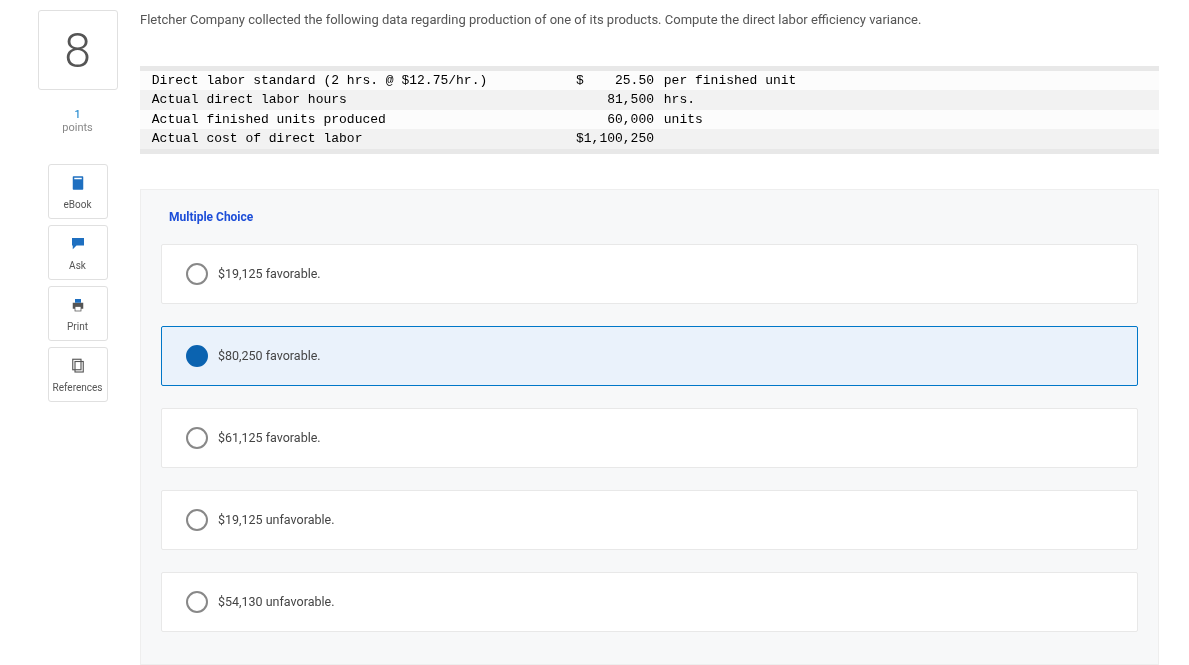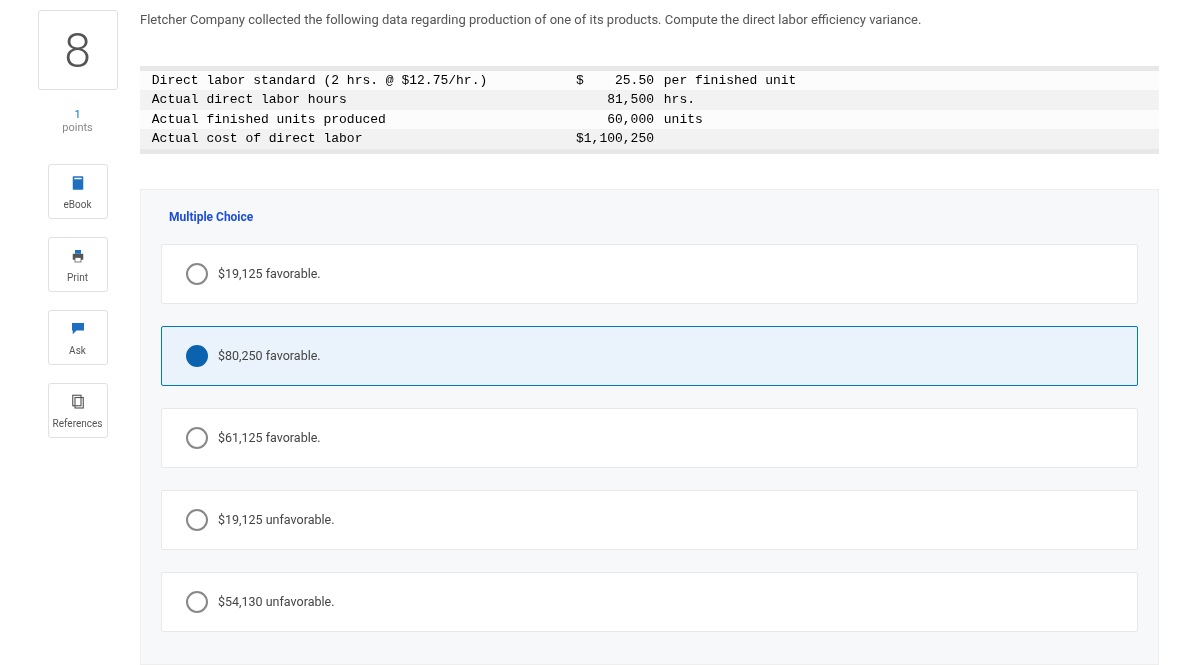--- a/index.html
+++ b/index.html
@@ -44,21 +44,21 @@
   }
   .points-one {
     color: #0077c8;
     font-size: 11px;
     display: block;
   }
   .tool-btns {
     margin-top: 30px;
     display: flex;
     flex-direction: column;
-    gap: 12px;
+    gap: 0;
   }
   .tool-btn {
     width: 60px;
     height: 55px;
     border: 1px solid #e0e0e0;
     border-radius: 3px;
     display: flex;
     flex-direction: column;
     align-items: center;
     justify-content: center;
@@ -164,38 +164,38 @@
           <svg class="ic-svg" viewBox="0 0 24 24">
               <rect x="5" y="3" width="14" height="18" rx="1" fill="#1e6fc0"></rect>
               <rect x="7" y="5" width="10" height="2" fill="#fff"></rect>
             </svg>
         </span>
         <span>eBook</span>
       </div>
       <div class="tool-btn">
         <span class="ic">
           <svg class="ic-svg" viewBox="0 0 24 24">
+              <path d="M4 4h16v10H10l-5 5v-5H4z" fill="#1e6fc0"></path>
+            </svg>
+        </span>
+        <span>Ask</span>
+      </div>
+      <div class="tool-btn">
+        <span class="ic">
+          <svg class="ic-svg" viewBox="0 0 24 24">
               <rect x="5" y="9" width="14" height="8" fill="#555"></rect>
               <rect x="8" y="4" width="8" height="5" fill="#1e6fc0"></rect>
               <rect x="8" y="14" width="8" height="6" fill="#fff" stroke="#555"></rect>
             </svg>
         </span>
         <span>Print</span>
       </div>
       <div class="tool-btn">
         <span class="ic">
           <svg class="ic-svg" viewBox="0 0 24 24">
-              <path d="M4 4h16v10H10l-5 5v-5H4z" fill="#1e6fc0"></path>
-            </svg>
-        </span>
-        <span>Ask</span>
-      </div>
-      <div class="tool-btn">
-        <span class="ic">
-          <svg class="ic-svg" viewBox="0 0 24 24">
               <rect x="5" y="3" width="11" height="14" fill="none" stroke="#555" stroke-width="1.5"></rect>
               <rect x="8" y="6" width="11" height="14" fill="none" stroke="#555" stroke-width="1.5"></rect>
             </svg>
         </span>
         <span>References</span>
       </div>
     </div>
   </div>
 
   <div class="content">

